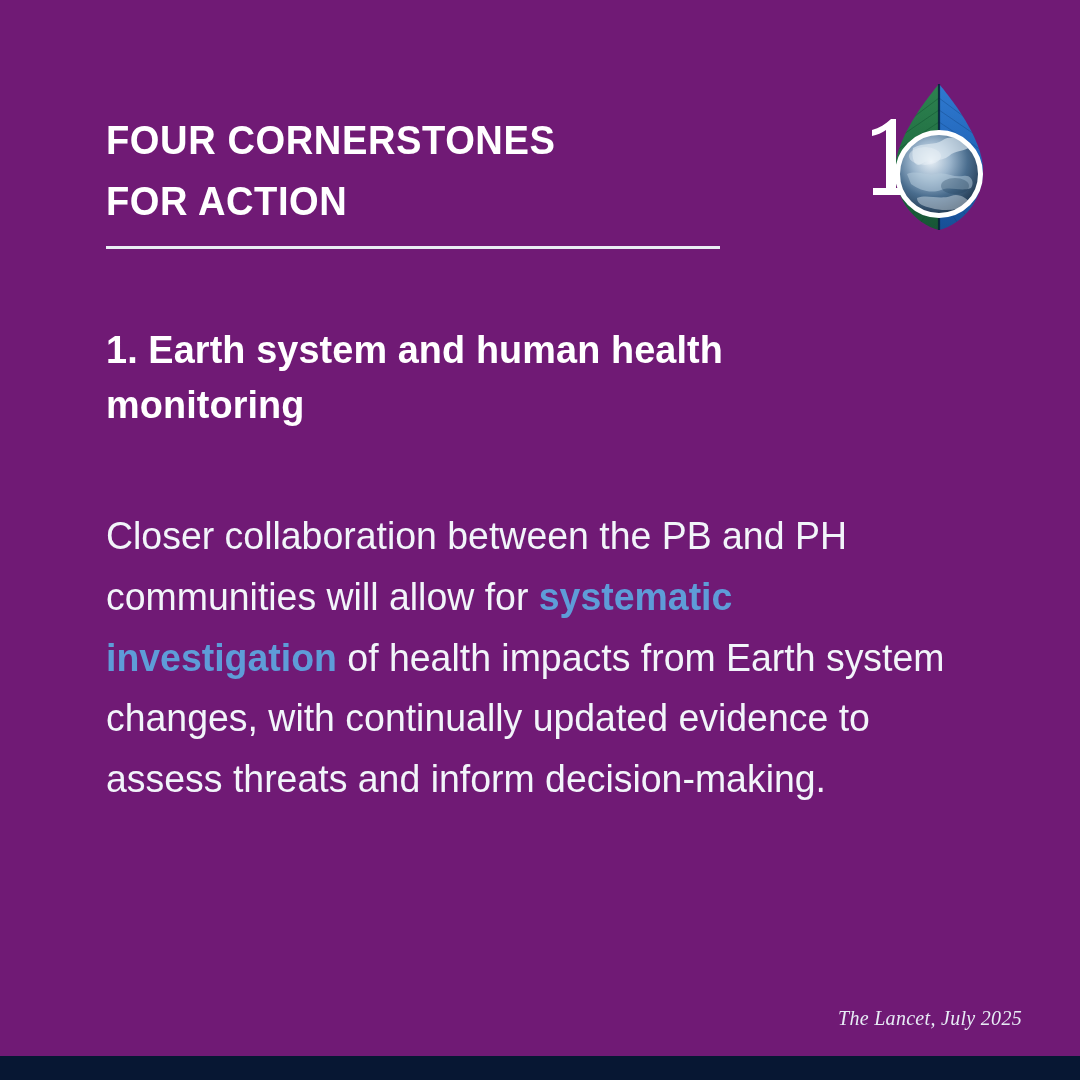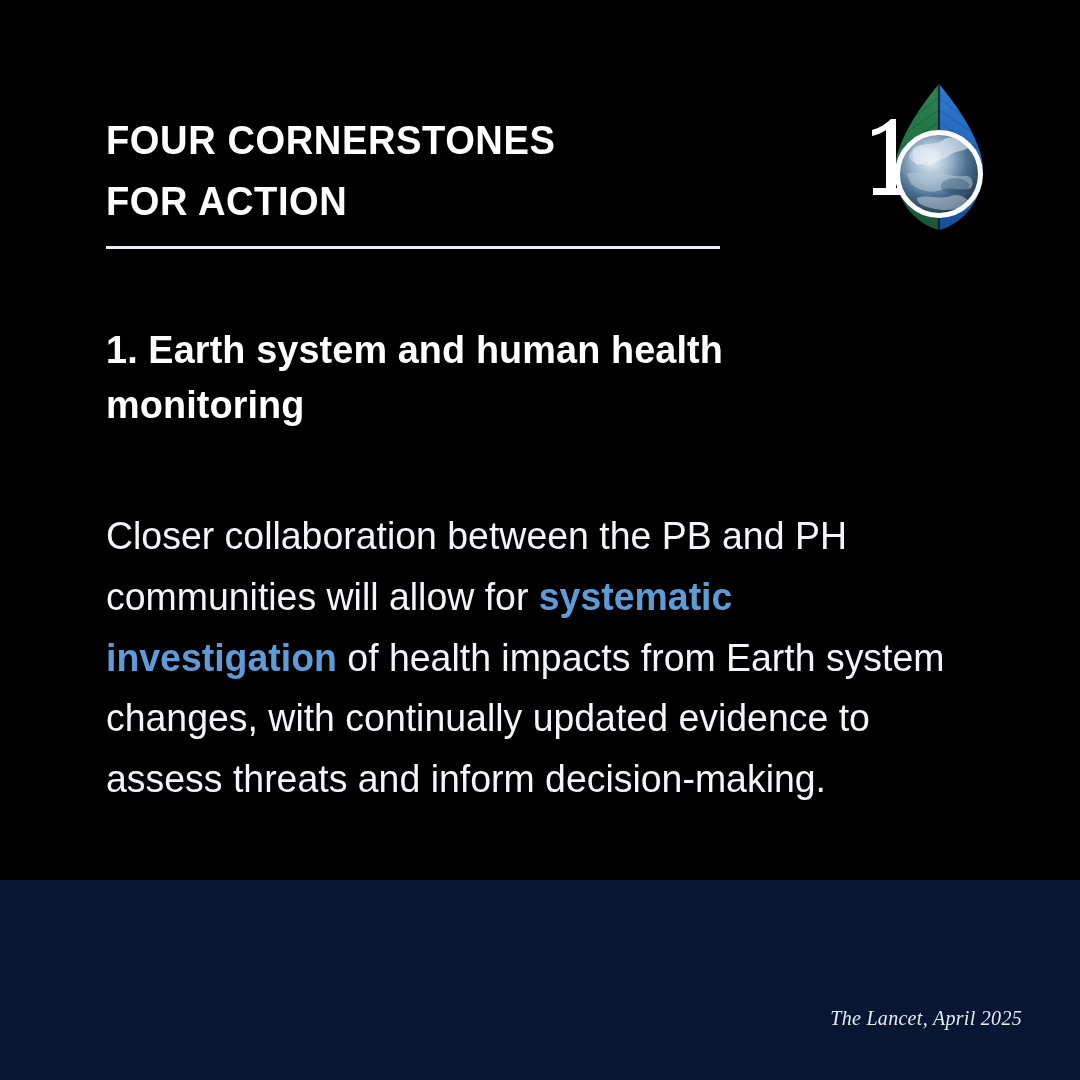--- a/index.html
+++ b/index.html
@@ -6,22 +6,22 @@
   * { margin:0; padding:0; box-sizing:border-box; }
   html, body {
     width:1080px; height:1080px;
     background:#071733;
     font-family:"Liberation Sans", sans-serif;
     -webkit-font-smoothing:antialiased;
     overflow:hidden;
   }
   #card {
     position:relative;
-    width:1080px; height:880px;
-    background:#000000;
+    width:1080px; height:1056px;
+    background:#701a75;
   }
 
   
   #header-block {
     position:absolute;
     left:106px; top:110px;
     width:660px;
   }
   .kicker-line {
     font-family:"Liberation Sans", sans-serif;
@@ -182,15 +182,15 @@
       </g>
     </svg>
   </div>
 
   <h1 id="headline">1. Earth system and human health monitoring</h1>
 
   <p id="body-copy">
     <span>Closer collaboration between the PB and PH communities will allow for </span><span class="accent">systematic investigation</span><span> of health impacts from Earth system changes, with continually updated evidence to assess threats and inform decision-making.</span>
   </p>
 
-  <div id="footer">The Lancet, April 2025</div>
+  <div id="footer">The Lancet, July 2025</div>
 
 </div>
 
 </body></html>

